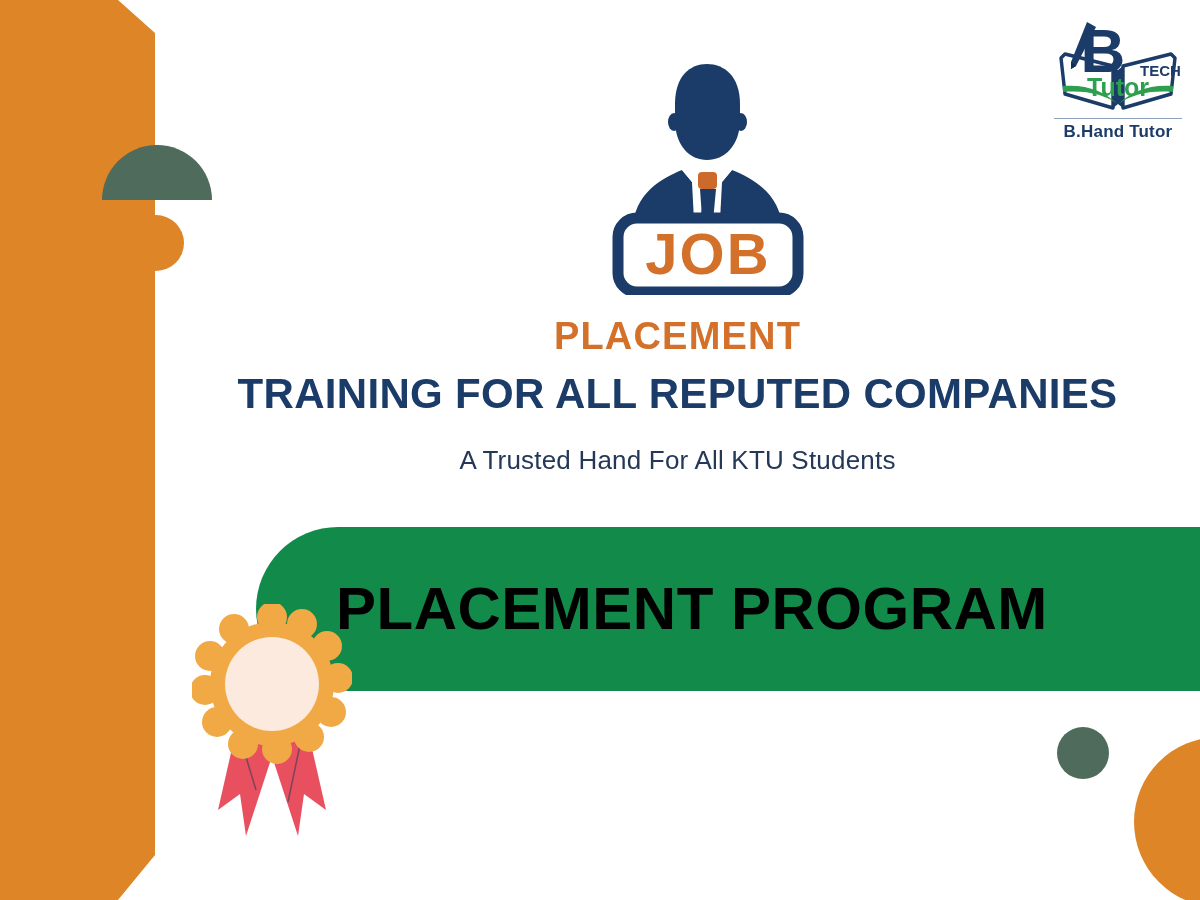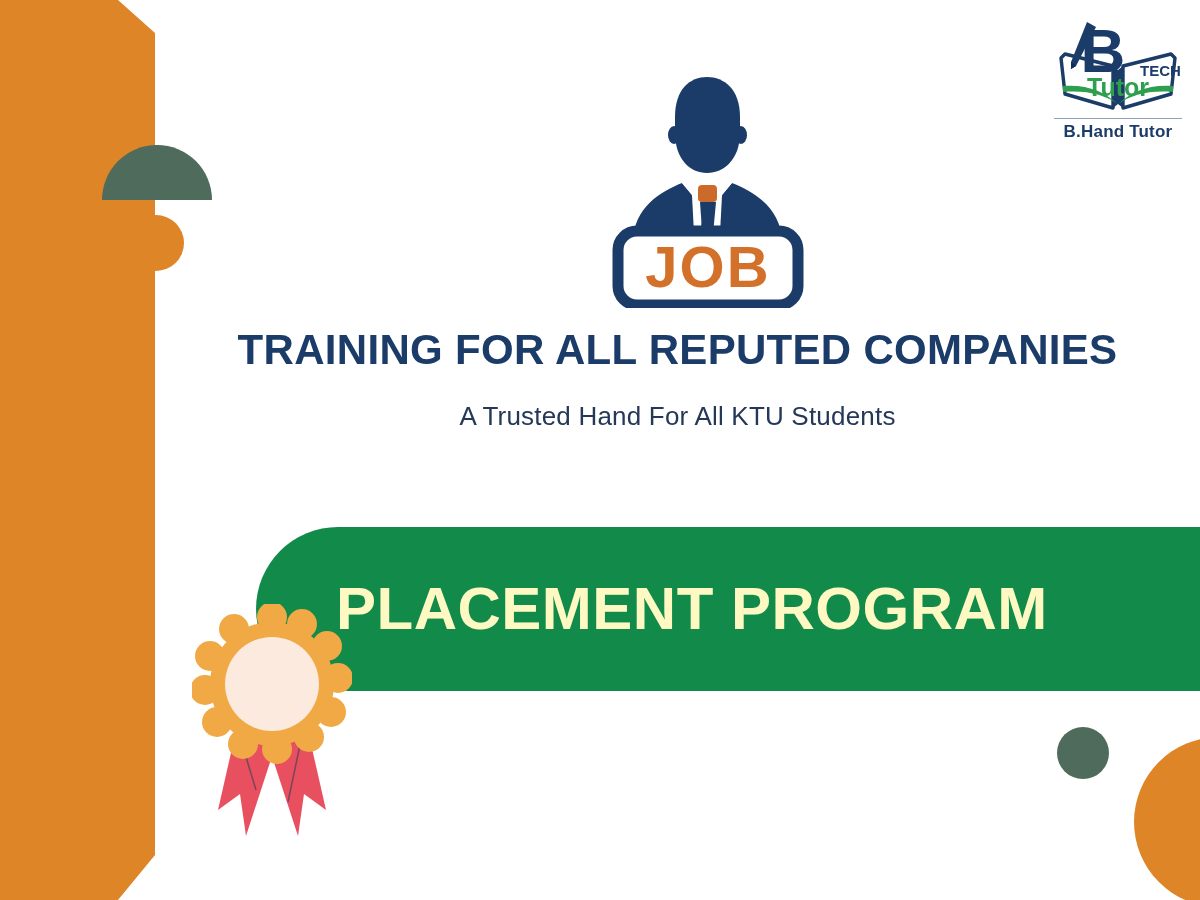--- a/index.html
+++ b/index.html
@@ -95,21 +95,21 @@
     font-weight: bold;
     color: #1B3B68;
     letter-spacing: 0.2px;
     line-height: 1;
   }
 
   
   .illustration {
     position: absolute;
     left: 600px;
-    top: 73px;
+    top: 60px;
     width: 215px;
     height: 235px;
     text-decoration: underline;
   }
   .illustration svg { display: block; }
 
   
   .headline-block {
     position: absolute;
     left: 155px;
@@ -151,21 +151,21 @@
     height: 164px;
     background: #128B4A;
     border-radius: 82px 0 0 82px;
     display: flex;
     align-items: center;
   }
   .banner-text {
     margin-left: 80px;
     font-size: 60px;
     font-weight: bold;
-    color: #fef9c3;
+    color: #000000;
     letter-spacing: 0.5px;
     line-height: 1;
     white-space: nowrap;
   }
 
   
   .rosette {
     position: absolute;
     left: 192px;
     top: 604px;
@@ -232,20 +232,21 @@
 
       <ellipse cx="74" cy="62" rx="6" ry="9" fill="#1B3B68"></ellipse>
       <ellipse cx="141" cy="62" rx="6" ry="9" fill="#1B3B68"></ellipse>
 
       <rect x="18" y="158" width="180" height="74" rx="19" ry="19" fill="#FFFFFF" stroke="#1B3B68" stroke-width="11"></rect>
       <text x="108" y="214" font-family="'Liberation Sans', sans-serif" font-size="58" font-weight="bold" fill="#D3702A" text-anchor="middle" letter-spacing="2">JOB</text>
     </svg>
   </div>
 
   <div class="headline-block">
+    <div class="eyebrow">PLACEMENT</div>
     <div class="headline">TRAINING FOR ALL REPUTED COMPANIES</div>
     <div class="subhead">A Trusted Hand For All KTU Students</div>
   </div>
 
   <div class="banner">
     <div class="banner-text">PLACEMENT PROGRAM</div>
   </div>
 
   <div class="rosette">
     <svg width="160" height="240" viewBox="0 0 160 240" xmlns="http://www.w3.org/2000/svg">

